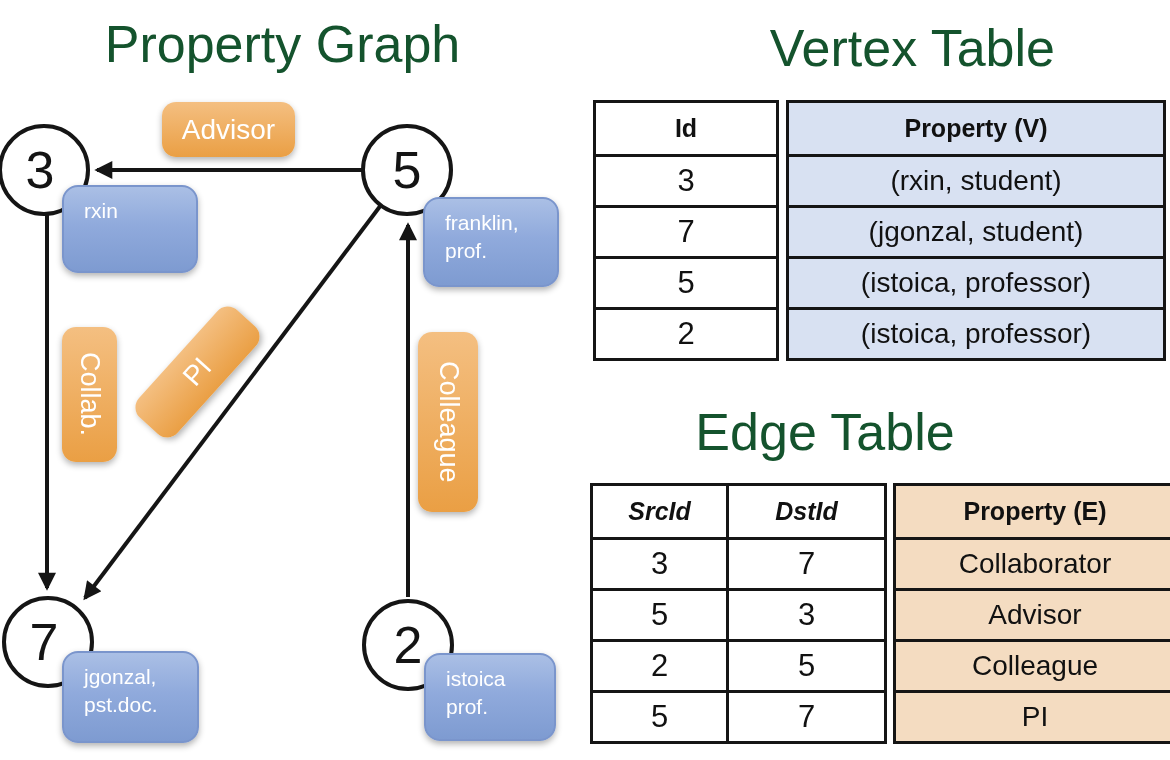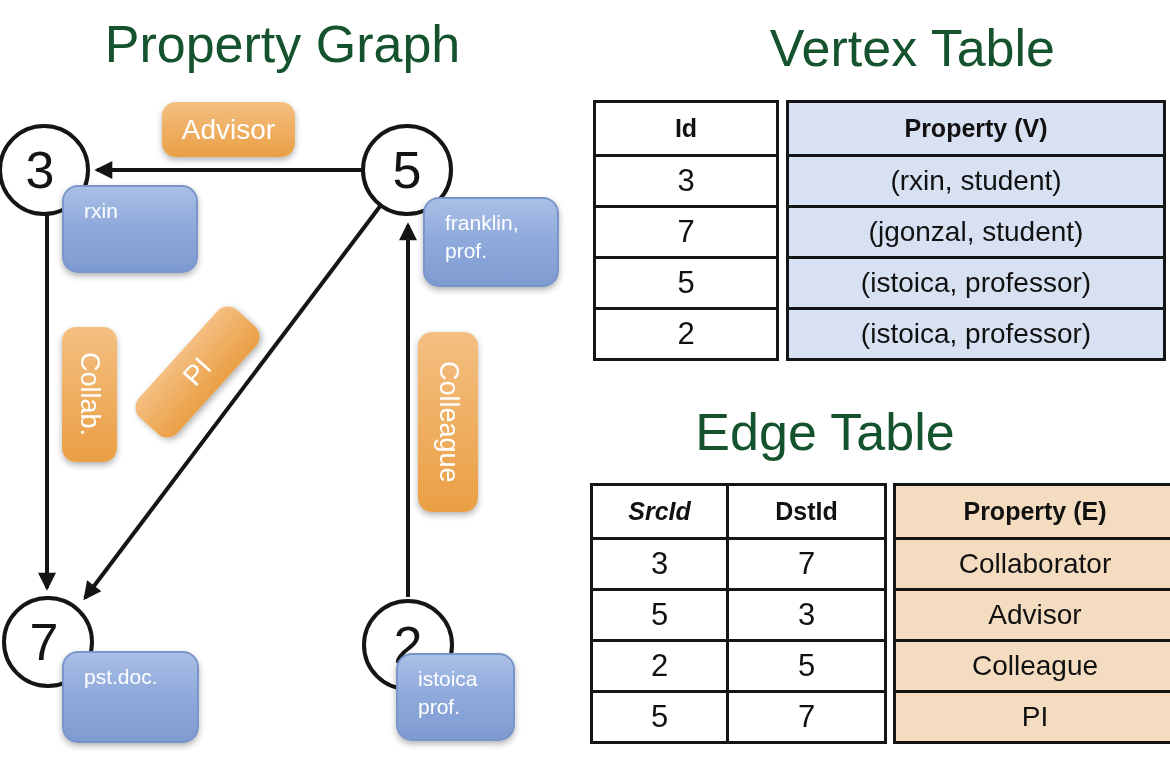--- a/index.html
+++ b/index.html
@@ -72,23 +72,24 @@
 <div class="abs elabel vert" style="left:418px;top:332px;width:60px;height:180px;">Colleague</div>
 
 <div class="abs vbox" style="left:62px;top:185px;width:136px;height:88px;">
   <div>rxin</div>
 </div>
 <div class="abs vbox" style="left:423px;top:197px;width:136px;height:90px;">
   <div>franklin,</div>
   <div>prof.</div>
 </div>
 <div class="abs vbox" style="left:62px;top:651px;width:137px;height:92px;">
+  <div>jgonzal,</div>
   <div>pst.doc.</div>
 </div>
-<div class="abs vbox" style="left:396px;top:653px;width:119px;height:88px;">
+<div class="abs vbox" style="left:424px;top:653px;width:132px;height:88px;">
   <div>istoica</div>
   <div>prof.</div>
 </div>
 
 <div class="abs title" style="left:595px;top:18px;width:460px;text-align:right;">Vertex Table</div>
 
 <div class="abs tblwrap" style="left:593px;top:100px;gap:7px;">
   <table style="width:186px;">
     <tbody>
         <tr>
@@ -129,21 +130,21 @@
     </table>
 </div>
 
 <div class="abs title" style="left:595px;top:402px;width:460px;">Edge Table</div>
 
 <div class="abs tblwrap" style="left:590px;top:483px;gap:6px;">
   <table style="width:288px;">
     <tbody>
         <tr>
       <th style="width:133px;font-style:italic;">SrcId</th>
-      <th style="width:155px;">DstId</th>
+      <th style="width:155px;font-style:italic;">DstId</th>
     </tr>
     <tr>
       <td>3</td>
       <td>7</td>
     </tr>
     <tr>
       <td>5</td>
       <td>3</td>
     </tr>
     <tr>

